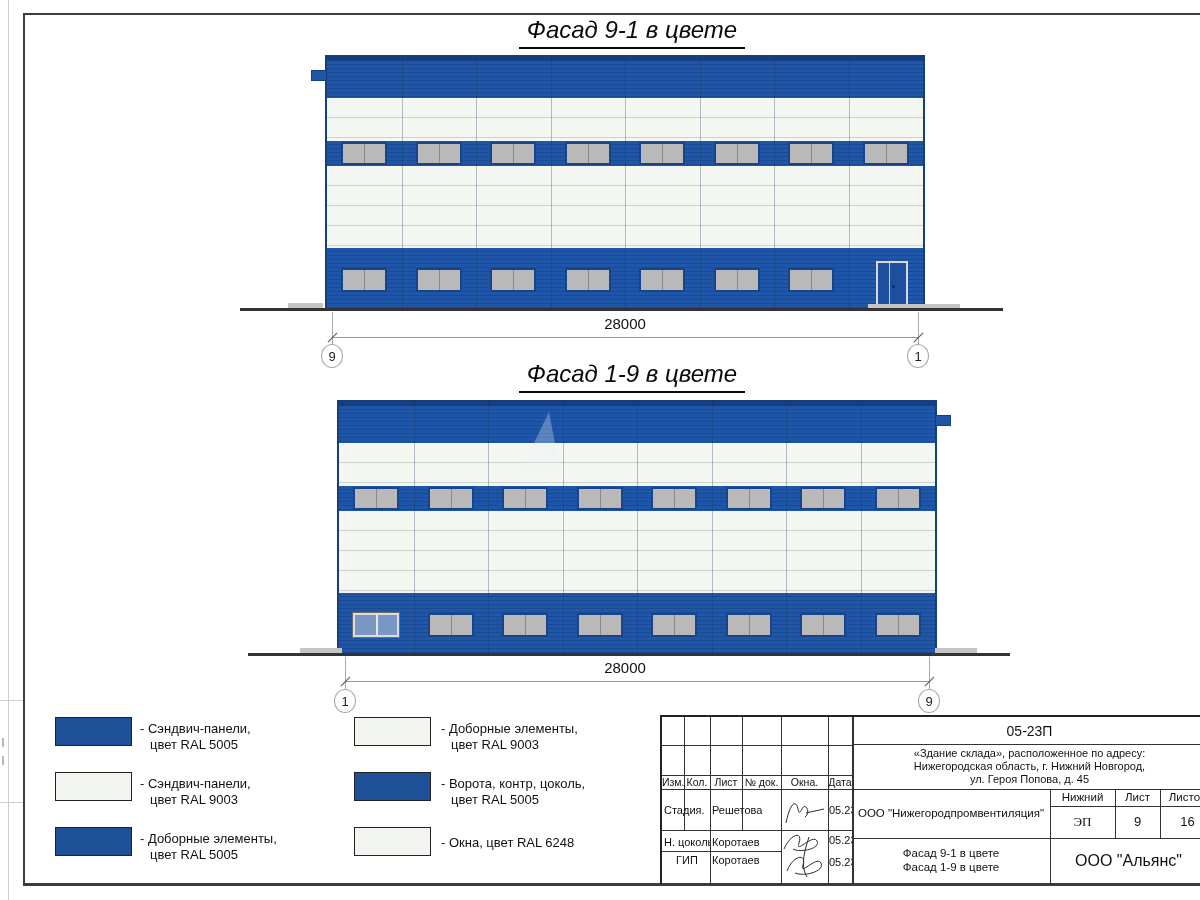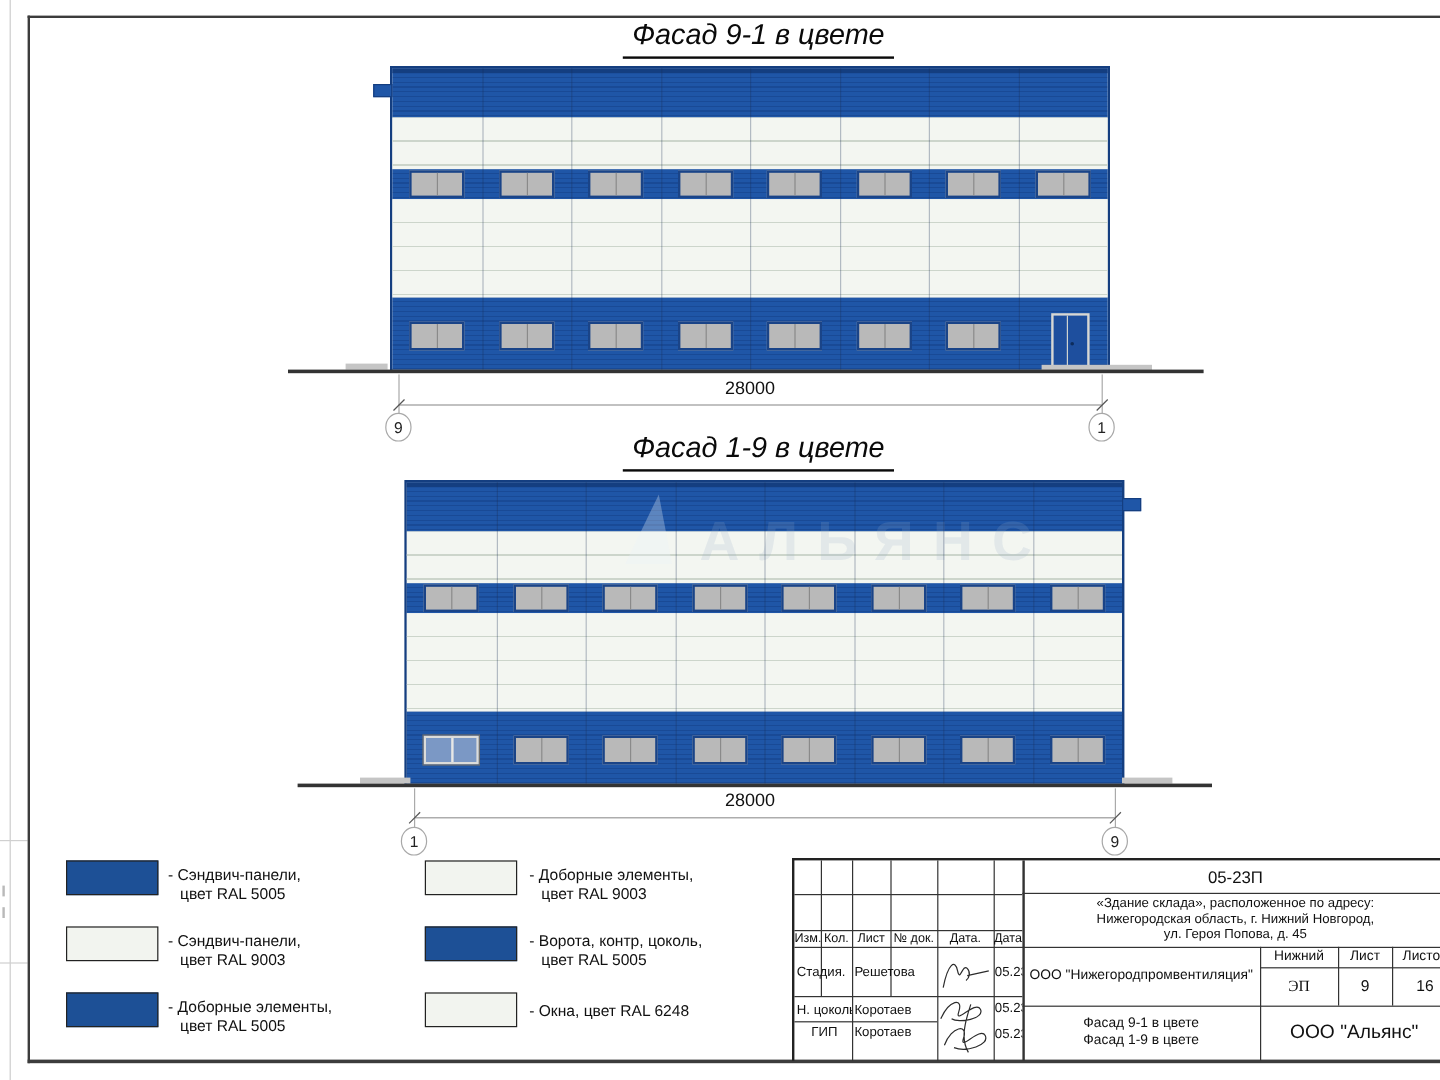--- a/index.html
+++ b/index.html
@@ -181,21 +181,20 @@
 </div>
 
 <div class="abs bld" style="left:337px;top:400px;">
   <div class="band b-blue" style="top:0;height:41px;"></div>
   <div class="band b-white" style="top:41px;height:43px;"></div>
   <div class="band b-blue" style="top:84px;height:25px;"></div>
   <div class="band b-white" style="top:109px;height:82px;"></div>
   <div class="band b-blue" style="top:191px;height:60px;"></div>
   <div class="cap"></div>
   <div class="wm-tri"></div>
-  <div class="wm-text">АЛЬЯНС</div>
   <div class="bays">
       <div class="bayline" style="left: 74.5px;"></div>
       <div class="bayline" style="left: 149px;"></div>
       <div class="bayline" style="left: 223.5px;"></div>
       <div class="bayline" style="left: 298px;"></div>
       <div class="bayline" style="left: 372.5px;"></div>
       <div class="bayline" style="left: 447px;"></div>
       <div class="bayline" style="left: 521.5px;"></div>
     </div>
   <div class="winrow row-top">
@@ -321,21 +320,21 @@
   <div class="h" style="left:0;top:113px;width:190px;"></div>
   <div class="h" style="left:0;top:134px;width:119px;"></div>
   <div class="h" style="left:190px;top:27px;width:355px;"></div>
   <div class="h" style="left:388px;top:89px;width:157px;"></div>
   <div class="h" style="left:190px;top:121px;width:355px;"></div>
 
   <div class="cell" style="left:0;top:58px;width:22px;height:14px;line-height:14px;font-size:10.5px;">Изм.</div>
   <div class="cell" style="left:22px;top:58px;width:26px;height:14px;line-height:14px;font-size:10.5px;">Кол.</div>
   <div class="cell" style="left:48px;top:58px;width:32px;height:14px;line-height:14px;font-size:10.5px;">Лист</div>
   <div class="cell" style="left:80px;top:58px;width:39px;height:14px;line-height:14px;font-size:10.5px;">№ док.</div>
-  <div class="cell" style="left:119px;top:58px;width:47px;height:14px;line-height:14px;font-size:10.5px;">Дата.</div>
+  <div class="cell" style="left:119px;top:58px;width:47px;height:14px;line-height:14px;font-size:10.5px;">Окна.</div>
   <div class="cell" style="left:166px;top:58px;width:24px;height:14px;line-height:14px;font-size:10.5px;">Дата</div>
 
   <div class="cell" style="left:2px;top:86px;width:46px;height:14px;line-height:14px;text-align:left;font-size:11px;">Стадия.</div>
   <div class="cell" style="left:50px;top:86px;width:68px;height:14px;line-height:14px;text-align:left;font-size:11px;">Решетова</div>
   <div class="cell" style="left:167px;top:86px;width:23px;height:14px;line-height:14px;font-size:11px;">05.23</div>
 
   <div class="cell" style="left:2px;top:118px;width:46px;height:14px;line-height:14px;text-align:left;font-size:11px;">Н. цоколь.</div>
   <div class="cell" style="left:50px;top:118px;width:68px;height:14px;line-height:14px;text-align:left;font-size:11px;">Коротаев</div>
   <div class="cell" style="left:167px;top:116px;width:23px;height:14px;line-height:14px;font-size:11px;">05.23</div>
 

